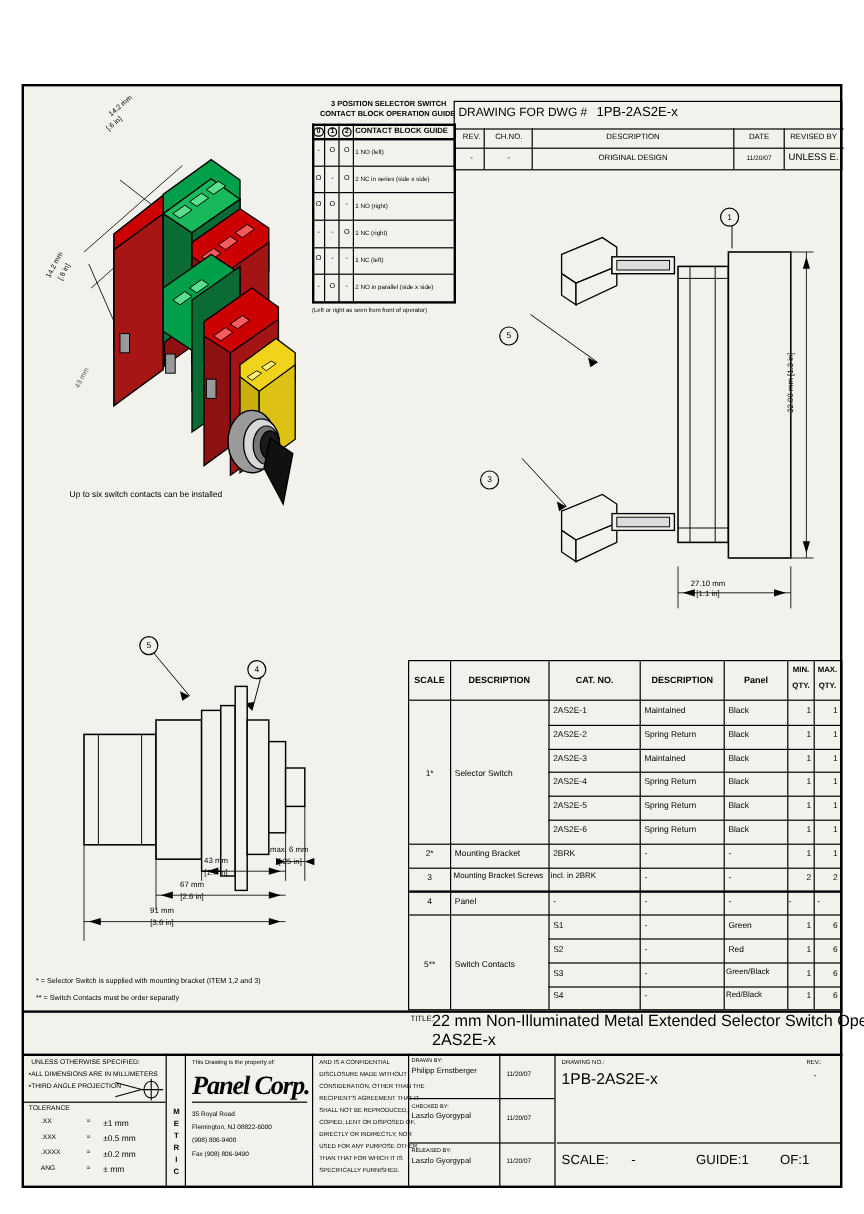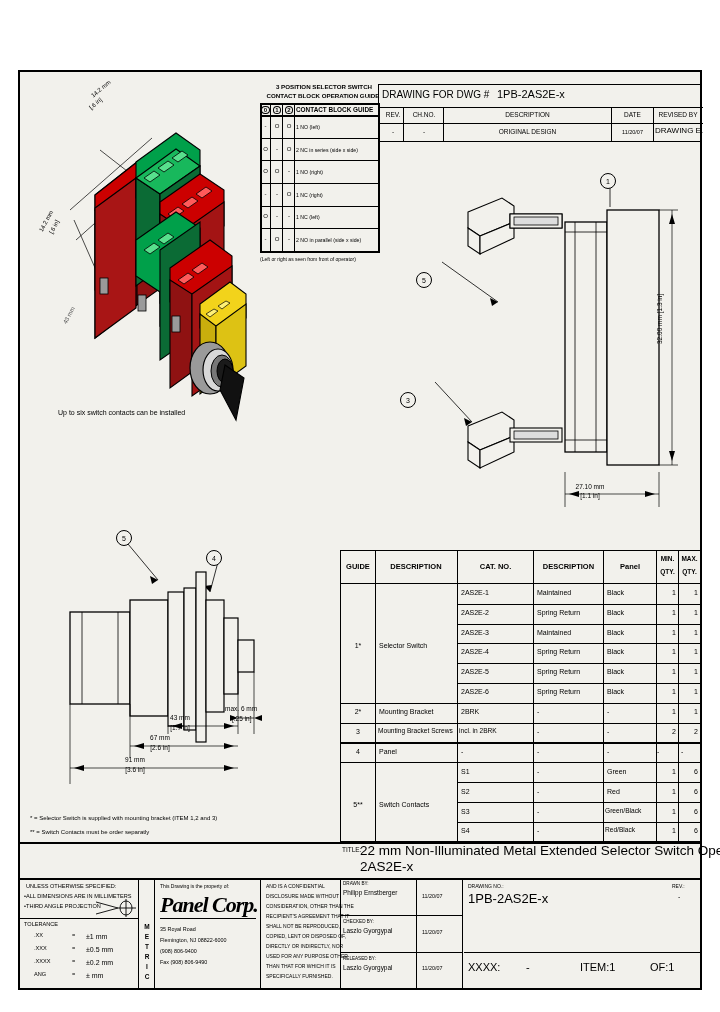--- a/index.html
+++ b/index.html
@@ -272,21 +272,21 @@
       <div class="txt" style="left:27px; top:44px; font-size:6.5px; width:36px; text-align:center;">
         <span>-</span>
       </div>
       <div class="txt" style="left:66px; top:44px; font-size:6.5px; width:165px; text-align:center;">
         <span>ORIGINAL DESIGN</span>
       </div>
       <div class="txt" style="left:234px; top:45px; font-size:5.5px; width:39px; text-align:center;">
         <span>11/20/07</span>
       </div>
       <div class="txt" style="left:276px; top:42px; font-size:8px; width:46px; text-align:center;">
-        <span>DRAWING E.</span>
+        <span>UNLESS E.</span>
       </div>
     </div>
 
     <div class="iso" style="left:390px; top:100px; width:290px; height:370px;">
       <svg width="290" height="370" viewBox="0 0 290 370">
 
         <rect x="155" y="50" width="42" height="230" fill="#f2f1ec" stroke="#000" stroke-width="1.3"></rect>
         <rect x="197" y="38" width="52" height="255" fill="#f2f1ec" stroke="#000" stroke-width="1.3"></rect>
 
         <line x1="165" y1="50" x2="165" y2="280" stroke="#000" stroke-width="0.8"></line>
@@ -470,21 +470,21 @@
       <div class="ln" style="left:34px;  top:0px; width:1.2px; height:290px;"></div>
       <div class="ln" style="left:116px; top:0px; width:1.2px; height:290px;"></div>
       <div class="ln" style="left:192px; top:0px; width:1.2px; height:290px;"></div>
       <div class="ln" style="left:262px; top:0px; width:1.2px; height:290px;"></div>
       <div class="ln" style="left:315px; top:0px; width:1.2px; height:290px;"></div>
       <div class="ln" style="left:337px; top:0px; width:1.2px; height:290px;"></div>
 
       <div class="ln" style="left:0px; top:32px; width:360px; height:1.4px;"></div>
 
       <div class="txt bold" style="left:0px; top:12px; width:34px; text-align:center; font-size:7.5px;">
-        <span>GUIDE</span>
+        <span>SCALE</span>
       </div>
       <div class="txt bold" style="left:35px; top:12px; width:80px; text-align:center; font-size:7.5px;">
         <span>DESCRIPTION</span>
       </div>
       <div class="txt bold" style="left:118px; top:12px; width:73px; text-align:center; font-size:7.5px;">
         <span>CAT. NO.</span>
       </div>
       <div class="txt bold" style="left:194px; top:12px; width:67px; text-align:center; font-size:7.5px;">
         <span>DESCRIPTION</span>
       </div>
@@ -721,19 +721,19 @@
     <div class="txt" style="left:323px; top:893px; font-size:6.4px;"><span>Laszlo Gyorgypal</span></div>
     <div class="txt" style="left:402px; top:894px; font-size:5.4px;"><span>11/20/07</span></div>
 
     <div class="txt" style="left:448px; top:812px; font-size:5px;"><span>DRAWING NO.:</span></div>
     <div class="txt" style="left:448px; top:820px; font-size:13px;"><span>1PB-2AS2E-x</span></div>
     <div class="txt" style="left:652px; top:812px; font-size:5px;"><span>REV.:</span></div>
     <div class="txt" style="left:658px; top:821px; font-size:7px;"><span>-</span></div>
 
     <div class="ln" style="left:444px; top:880px; width:236px; height:1.1px;"></div>
 
-    <div class="txt" style="left:448px; top:890px; font-size:11px;"><span>XXXX:</span></div>
+    <div class="txt" style="left:448px; top:890px; font-size:11px;"><span>SCALE:</span></div>
     <div class="txt" style="left:506px; top:890px; font-size:11px;"><span>-</span></div>
-    <div class="txt" style="left:560px; top:890px; font-size:11px;"><span>ITEM:1</span></div>
+    <div class="txt" style="left:560px; top:890px; font-size:11px;"><span>GUIDE:1</span></div>
     <div class="txt" style="left:630px; top:890px; font-size:11px;"><span>OF:1</span></div>
 
   </div>
 </div>
 
 </body></html>

